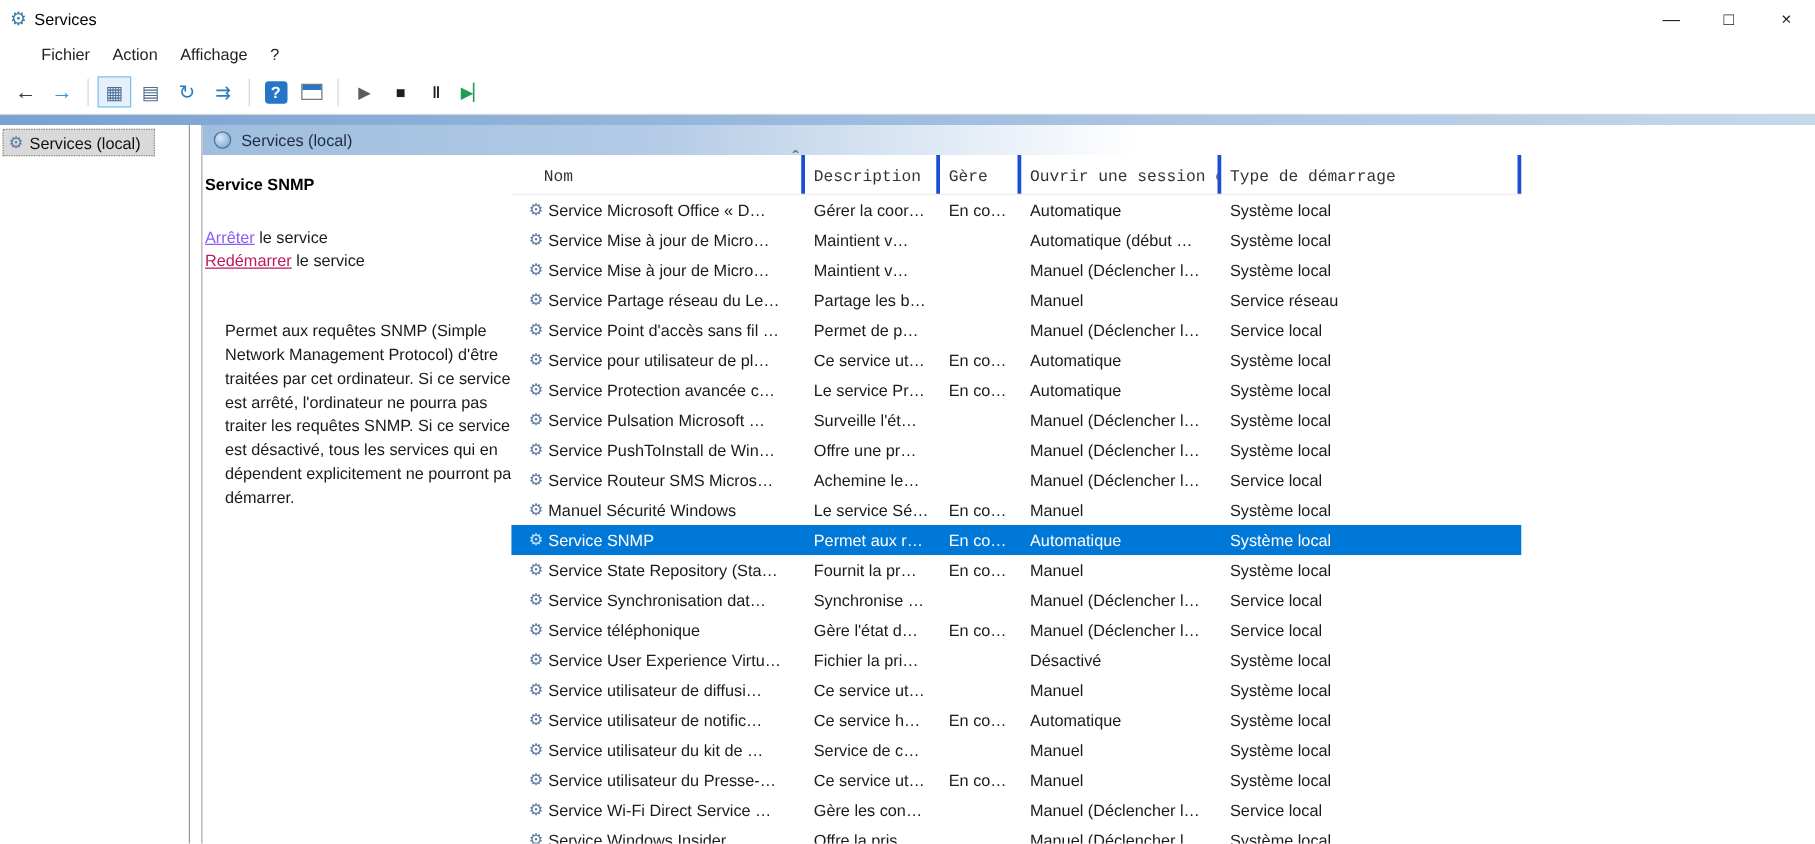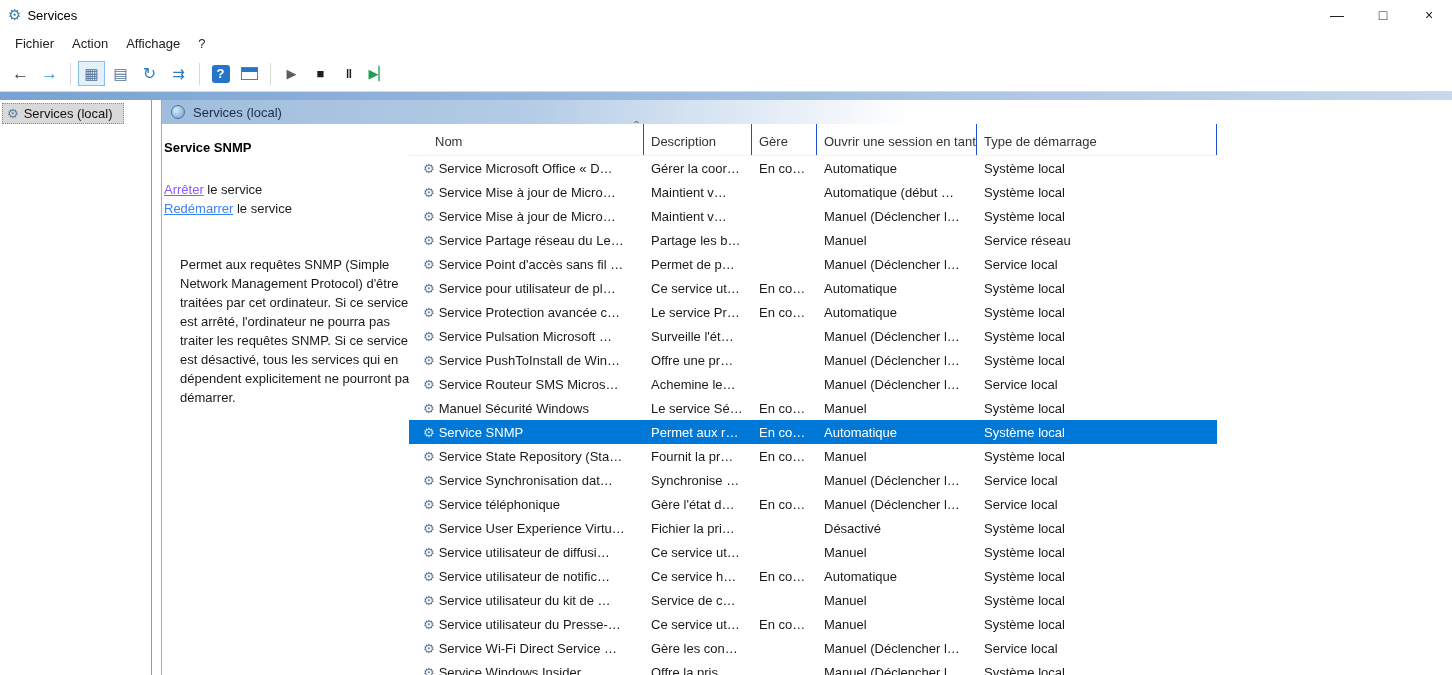--- a/index.html
+++ b/index.html
@@ -9,21 +9,21 @@
 
   
   .titlebar { height:30px; display:flex; align-items:center; padding-left:8px; background:#fff; flex:0 0 auto; }
   .app-icon { color:#3a7ca8; font-size:15px; margin-right:6px; }
   .title-text { font-size:13px; color:#000000; }
   .win-controls { margin-left:auto; display:flex; height:100%; }
   .wbtn { width:46px; height:100%; display:flex; align-items:center; justify-content:center;
     font-size:14px; color:#222; cursor:default; }
 
   
-  .menubar { height:26px; display:flex; align-items:center; padding-left:6px; background:#fff; flex:0 0 auto; }
+  .menubar { height:26px; display:flex; align-items:center; padding-left:24px; background:#fff; flex:0 0 auto; }
   .menu-item { padding:3px 9px; color:#222; }
 
   
   .toolbar { height:36px; display:flex; align-items:center; padding-left:6px; background:#fff;
     border-bottom:1px solid #d9d9d9; flex:0 0 auto; }
   .tbtn { width:27px; height:25px; display:flex; align-items:center; justify-content:center;
     font-size:15px; color:#333; margin:0 1px; border:1px solid transparent; }
   .tbtn.pressed { background:#e4f1fb; border:1px solid #88bfe8; }
   .tsep { width:1px; height:22px; background:#d8d8d8; margin:0 6px; }
   .ic-back { color:#3a3a3a; font-size:17px; }
@@ -57,30 +57,30 @@
     background:linear-gradient(to right,#9fbddd 0%,#b3cbe6 28%,#ffffff 58%); color:#1c2b42; }
   .hdr-icon { width:14px; height:14px; border-radius:50%; border:1px solid #49749c;
     background:radial-gradient(circle at 35% 35%, #d9e9f8, #6c9cca); }
 
   .main-body { flex:1; display:flex; min-height:0; }
   .detail-pane { width:247px; flex:0 0 auto; padding:16px 10px 0 2px; }
   .svc-title { font-weight:bold; font-size:13px; color:#000; }
   .svc-links { margin-top:25px; line-height:19px; }
   .svc-links a { text-decoration:underline; cursor:pointer; }
   .link-stop { color:#8b5cf6; }
-  .link-restart { color:#3b82f6;margin-top:36px; }
+  .link-restart { color:#be185d;margin-top:36px; }
   .svc-desc { margin-top:37px; line-height:19px; }
   .svc-desc .para { margin-top:0; width:238px;margin-left:16px; }
 
   
   .table-pane { flex:1; min-width:0; display:flex; flex-direction:column; position:relative; }
   .thead { height:32px; flex:0 0 auto; display:grid; grid-template-columns:235px 108px 65px 160px 240px;
     width:808px; align-items:end; position:relative; border-bottom:1px solid #f0f0f0; }
   .th { padding:0 0 6px 7px; color:#333; white-space:nowrap; overflow:hidden; height:100%;
-    display:flex; align-items:flex-end; border-right:1px solid #1d4ed8; }
+    display:flex; align-items:flex-end; border-right:3px solid #1d4ed8;font-family:Liberation Mono, monospace; }
   .th.first { padding-left:26px; }
   .sort-caret { position:absolute; top:-3px; left:110px; width:235px; text-align:center;
     font-size:15px; color:#666; height:12px; line-height:12px; pointer-events:none; }
   .tbody { flex:1; min-height:0; overflow:hidden; }
   .trow { display:grid; grid-template-columns:235px 108px 65px 160px 240px; width:808px; height:24px;
     align-items:center; background:#fff; }
   .trow.selected, .trow.selected:hover { background:#0078d7; color:#fff; }
   .td { padding-left:7px; white-space:nowrap; overflow:hidden; }
   .td.name { padding-left:14px; display:flex; align-items:center; gap:4px; }
   .row-gear { color:#5b7a9d; font-size:13px; flex:0 0 auto; }

